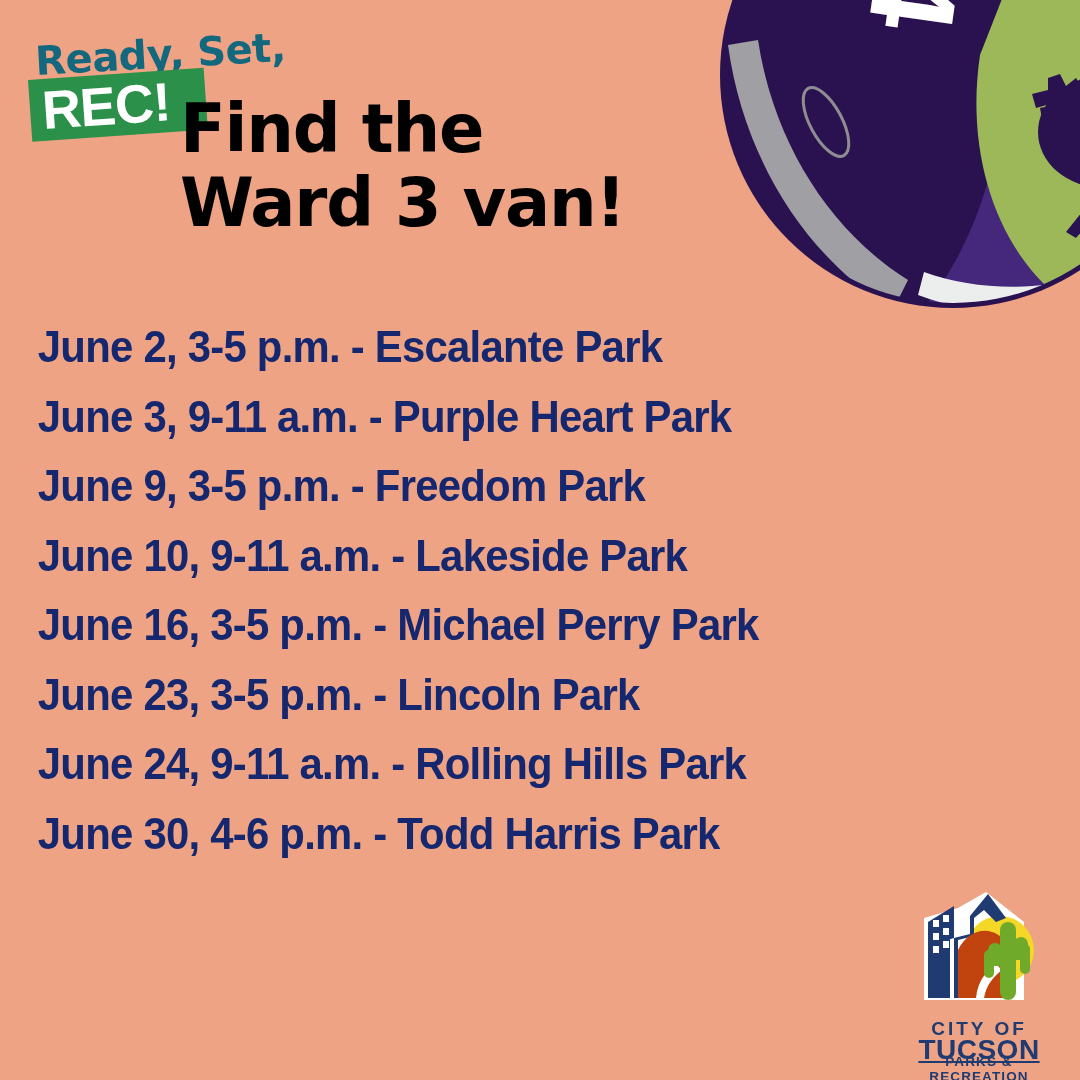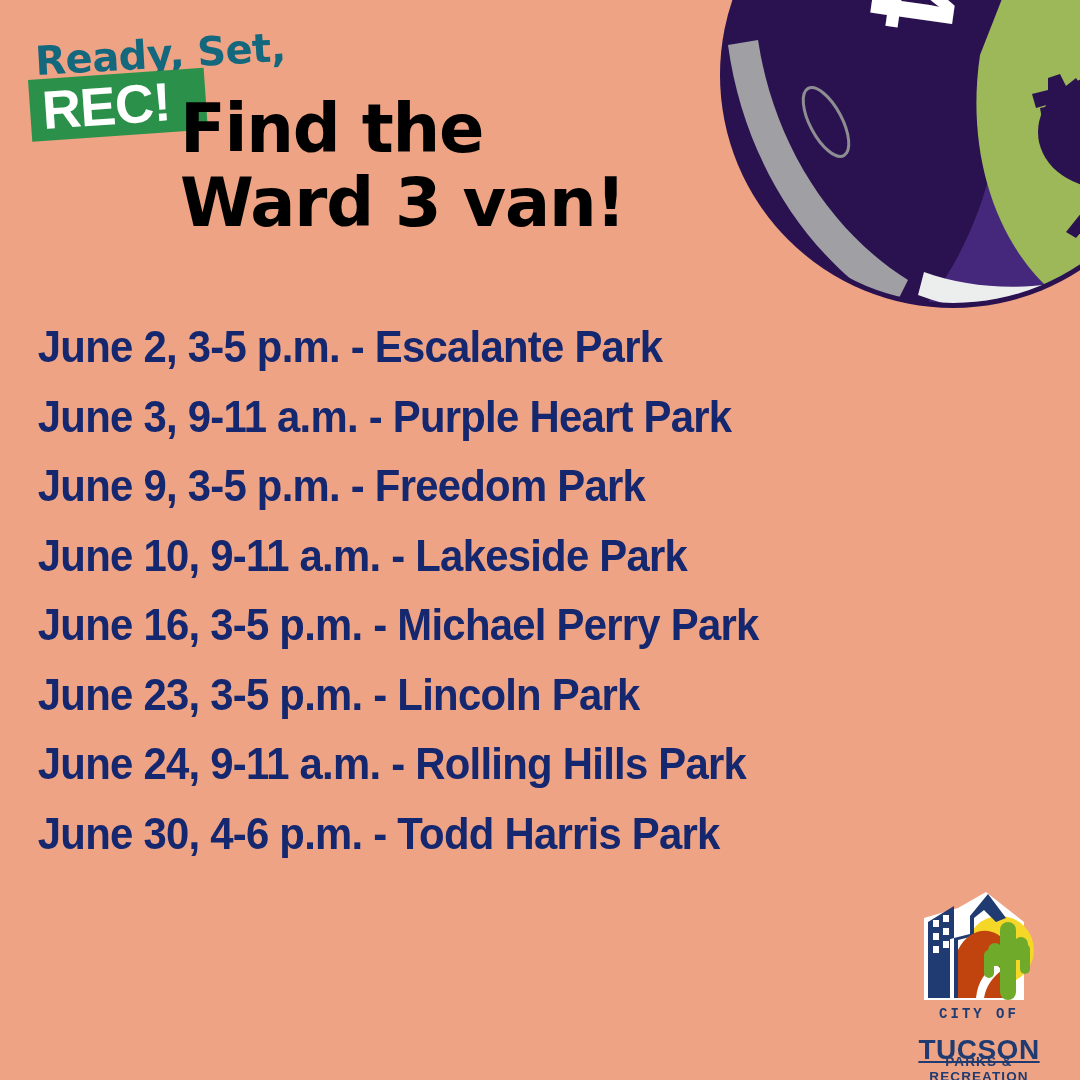--- a/index.html
+++ b/index.html
@@ -111,21 +111,21 @@
   #tucson-logo {
     position: absolute;
     right: 18px;
     bottom: 12px;
     width: 166px;
     height: 180px;
   }
   #tucson-mark { position: absolute; left: 18px; top: 0; width: 130px; height: 116px; }
   #tucson-mark svg { display: block; width: 100%; height: 100%; }
   .tl-text { position: absolute; width: 100%; text-align: center; color: #1f3b72; font-family: "Liberation Sans", sans-serif; font-weight: bold; }
-  #tl-cityof { top: 118px; font-size: 14px; letter-spacing: 3px; font-family: Liberation Mono, monospace; }
+  #tl-cityof { top: 130px; font-size: 19px; letter-spacing: 3px; }
   #tl-tucson { top: 145px; font-size: 28px; letter-spacing: 0.5px; line-height: 34px; text-decoration: underline; }
   #tl-parks  { top: 166px; font-size: 13.5px; letter-spacing: 1.1px; }
 </style>
 </head>
 <body>
 
 <div id="poster">
 
   <div id="rsr-logo">
     <div id="rsr-ready">Ready, Set,</div>

